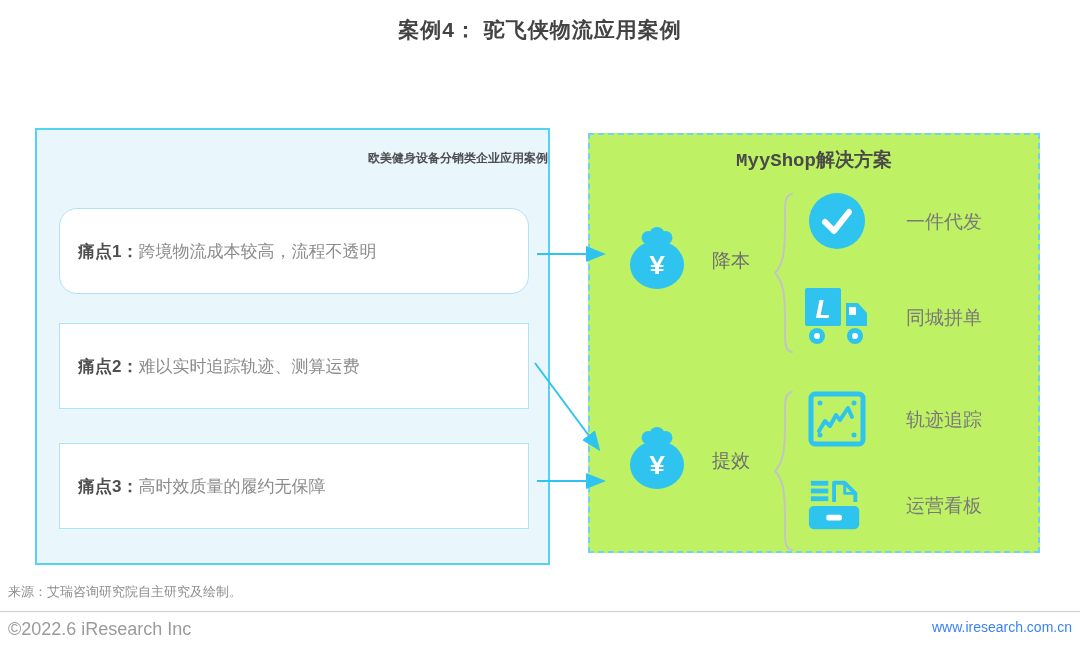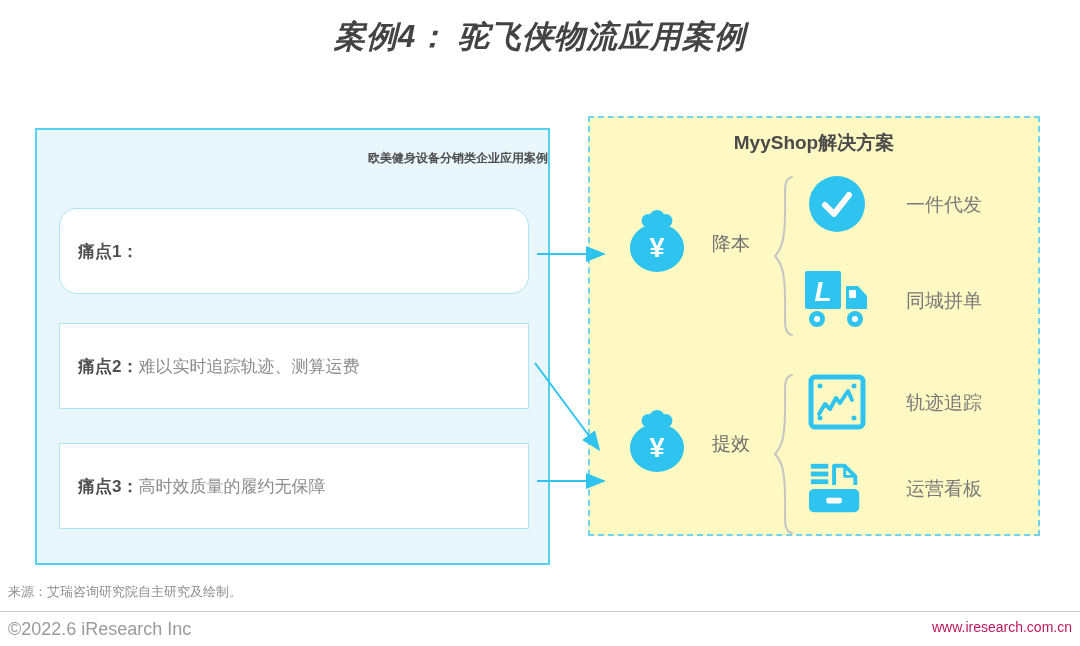--- a/index.html
+++ b/index.html
@@ -7,25 +7,24 @@
   body {
     position: relative;
     background: #ffffff;
     font-family: "Liberation Sans", "DejaVu Sans", sans-serif;
     overflow: hidden;
   }
   .page-title {
     position: absolute;
     top: 16px; left: 0; right: 0;
     text-align: center;
-    font-size: 31px;
+    font-size: 21px;
     font-weight: bold;
     color: #434343;
     letter-spacing: 1px;
-    font-style: italic;
   }
   
   .left-panel {
     position: absolute;
     left: 35px; top: 128px;
     width: 515px; height: 437px;
     background: #e9f6fc;
     border: 2px solid #55d1f1;
   }
   .left-panel-title {
@@ -48,24 +47,25 @@
     font-size: 17px;
   }
   .pain-box.p1 { top: 78px; border-radius: 18px; }
   .pain-box.p2 { top: 193px; }
   .pain-box.p3 { top: 313px; }
   .pain-label { font-weight: bold; color: #4f4f4f; white-space: pre; }
   .pain-text  { color: #8c8c8c; }
   
   .right-panel {
     position: absolute;
-    left: 588px; top: 116px;
+    left: 588px; top: 133px;
     width: 452px; height: 420px;
-    background: #fef9c3;
+    background: #bef264;
     border: 2px dashed #6ed4f2;
+    font-family: Liberation Mono, monospace;
   }
   .right-panel-title {
     position: absolute;
     top: 12px; left: 0; right: 0;
     text-align: center;
     font-size: 19px;
     font-weight: bold;
     color: #4a4a4a;
   }
   .icon-abs { position: absolute; line-height: 0; }
@@ -117,33 +117,34 @@
   .footer-copy {
     position: absolute;
     left: 8px; top: 619px;
     font-size: 18px;
     color: #9b9b9b;
   }
   .footer-site {
     position: absolute;
     right: 8px; top: 619px;
     font-size: 14px;
-    color: #be185d;
+    color: #3b82f6;
   }
 </style>
 </head>
 <body>
 
 <div class="page-title">案例4： 驼飞侠物流应用案例</div>
 
 <div class="left-panel">
   <div class="left-panel-title">欧美健身设备分销类企业应用案例</div>
 
   <div class="pain-box p1">
     <span class="pain-label">痛点1：</span>
+      <span class="pain-text">跨境物流成本较高，流程不透明</span>
   </div>
   <div class="pain-box p2">
     <span class="pain-label">痛点2：</span>
       <span class="pain-text">难以实时追踪轨迹、测算运费</span>
   </div>
   <div class="pain-box p3">
     <span class="pain-label">痛点3：</span>
       <span class="pain-text">高时效质量的履约无保障</span>
   </div>
 </div>

